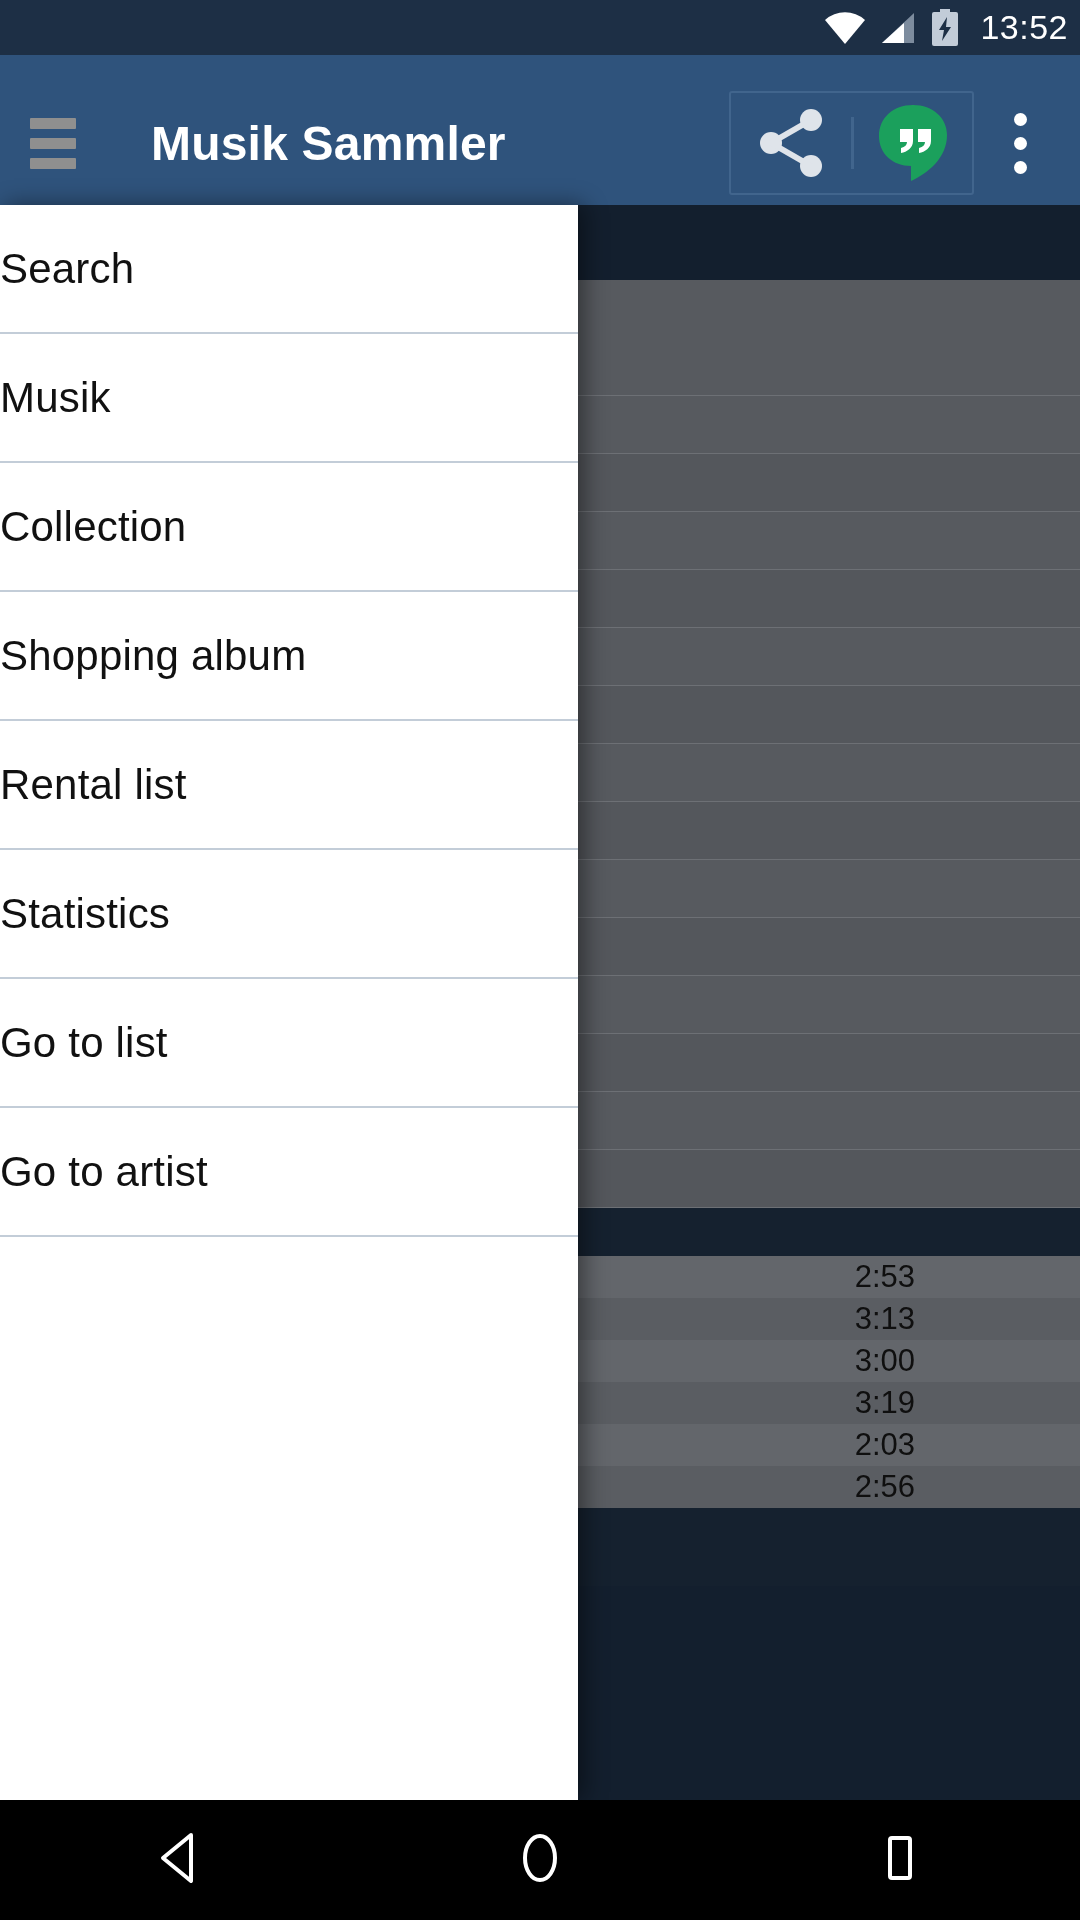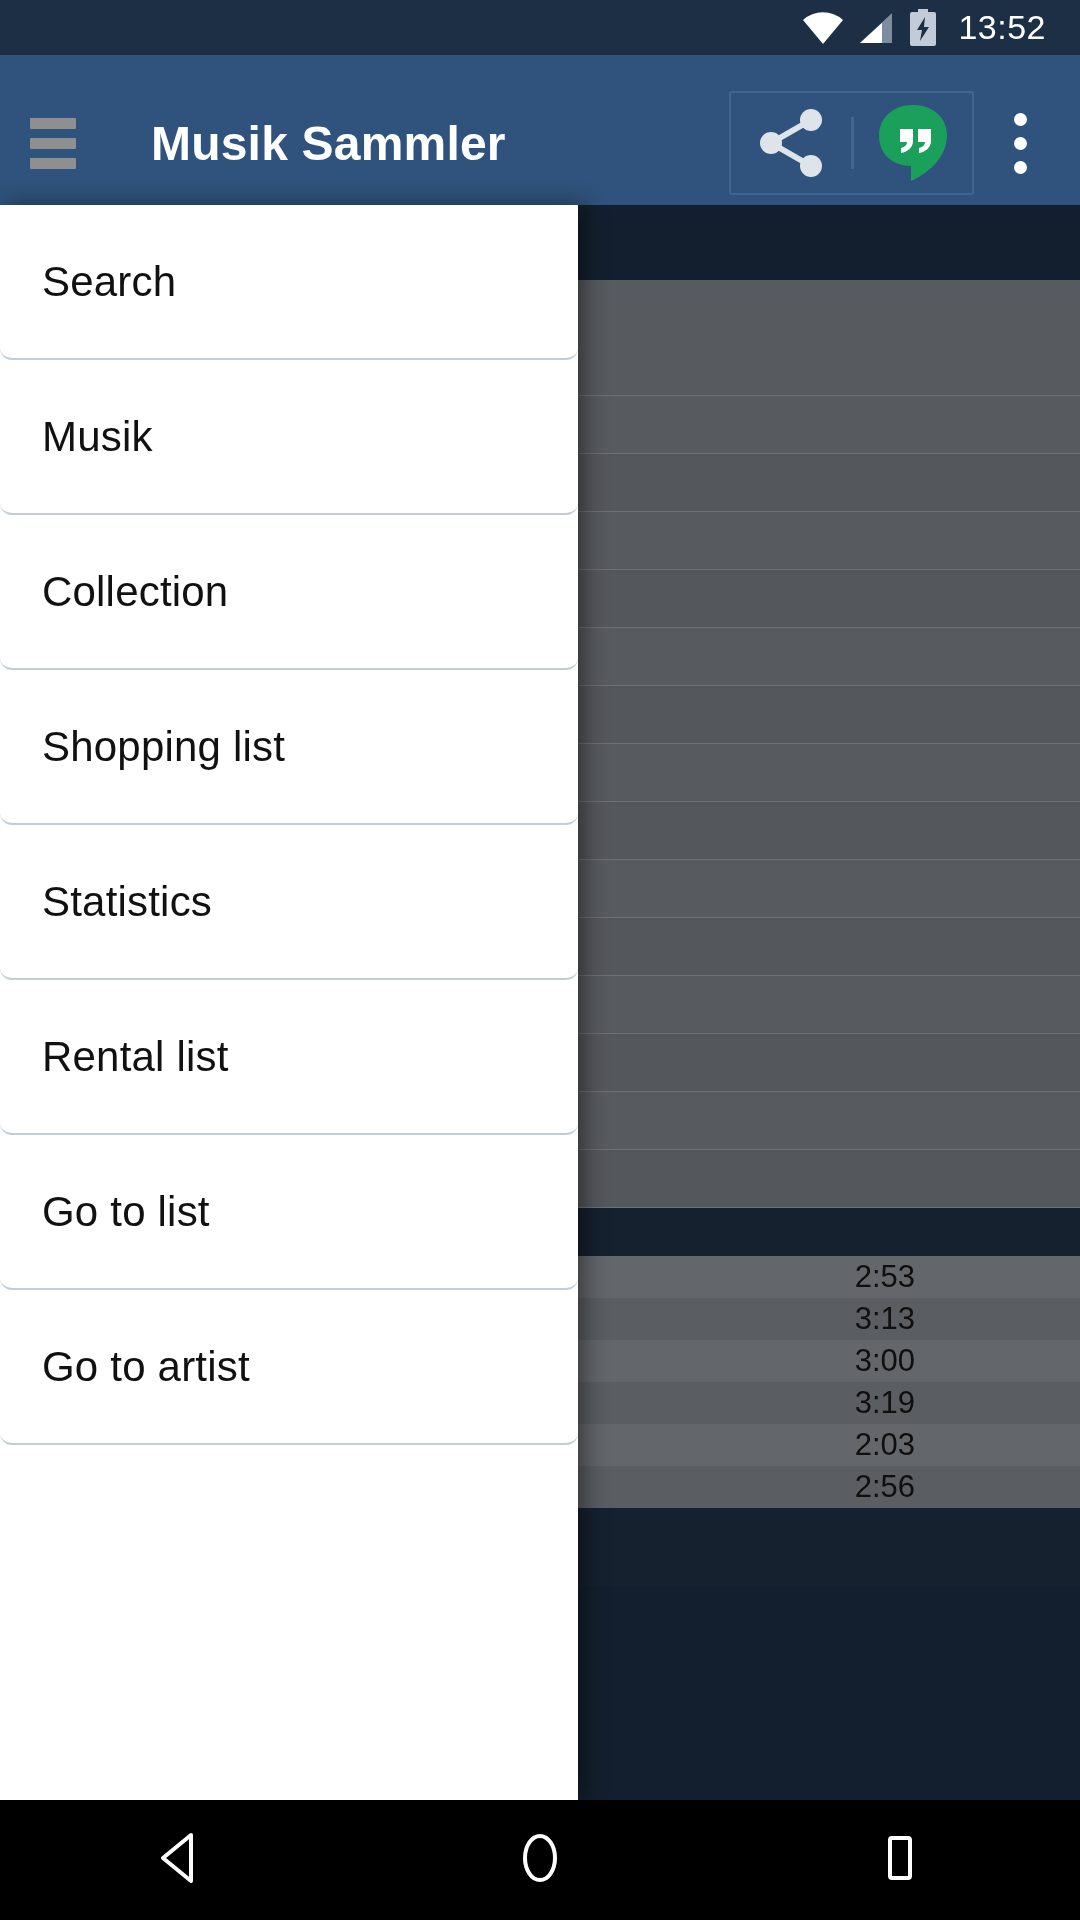--- a/index.html
+++ b/index.html
@@ -9,21 +9,21 @@
     font-family:"Liberation Sans", sans-serif;
     overflow:hidden;
   }
   #screen { position:relative; width:1080px; height:1920px; overflow:hidden; }
 
   
   #status-bar {
     position:absolute; left:0; top:0; width:1080px; height:55px;
     background:#1d2f45;
     display:flex; align-items:center; justify-content:flex-end;
-    padding-right:34px; gap:14px;
+    padding-right:12px; gap:14px;
   }
   .sb-icon { display:flex; align-items:center; }
   #status-time {
     color:#ffffff; font-size:34px; font-weight:400;
     letter-spacing:0.5px; margin-left:6px;
   }
 
   
   #app-bar {
     position:absolute; left:0; top:55px; width:1080px; height:176px;
@@ -106,26 +106,24 @@
 
   
   #nav-drawer {
     position:absolute; left:0; top:205px;
     width:578px; height:1595px;
     background:#ffffff;
     box-shadow:6px 0 22px rgba(0,0,0,0.45);
     z-index:5;
   }
   .drawer-item {
-    height:155px;
-    display:flex; align-items:center;
-    padding-left:42px;
+    height:129px;
+    display:flex; align-items:center;
     border-bottom:2px solid #c3cdd8;
     background:#ffffff;
-    border-radius:12px;
   }
   .drawer-item-label {
     font-size:42px; color:#111111; font-weight:400;
     letter-spacing:0.2px;
   }
   #drawer-filler { background:#ffffff; height:100%; }
 
   
   #nav-bar {
     position:absolute; left:0; bottom:0; width:1080px; height:120px;
@@ -248,27 +246,27 @@
     <div class="drawer-item">
       <span class="drawer-item-label">Search</span>
     </div>
     <div class="drawer-item">
       <span class="drawer-item-label">Musik</span>
     </div>
     <div class="drawer-item">
       <span class="drawer-item-label">Collection</span>
     </div>
     <div class="drawer-item">
-      <span class="drawer-item-label">Shopping list</span>
+      <span class="drawer-item-label">Shopping album</span>
+    </div>
+    <div class="drawer-item">
+      <span class="drawer-item-label">Rental list</span>
     </div>
     <div class="drawer-item">
       <span class="drawer-item-label">Statistics</span>
-    </div>
-    <div class="drawer-item">
-      <span class="drawer-item-label">Rental list</span>
     </div>
     <div class="drawer-item">
       <span class="drawer-item-label">Go to list</span>
     </div>
     <div class="drawer-item">
       <span class="drawer-item-label">Go to artist</span>
     </div>
     <div id="drawer-filler"></div>
   </div>
 

